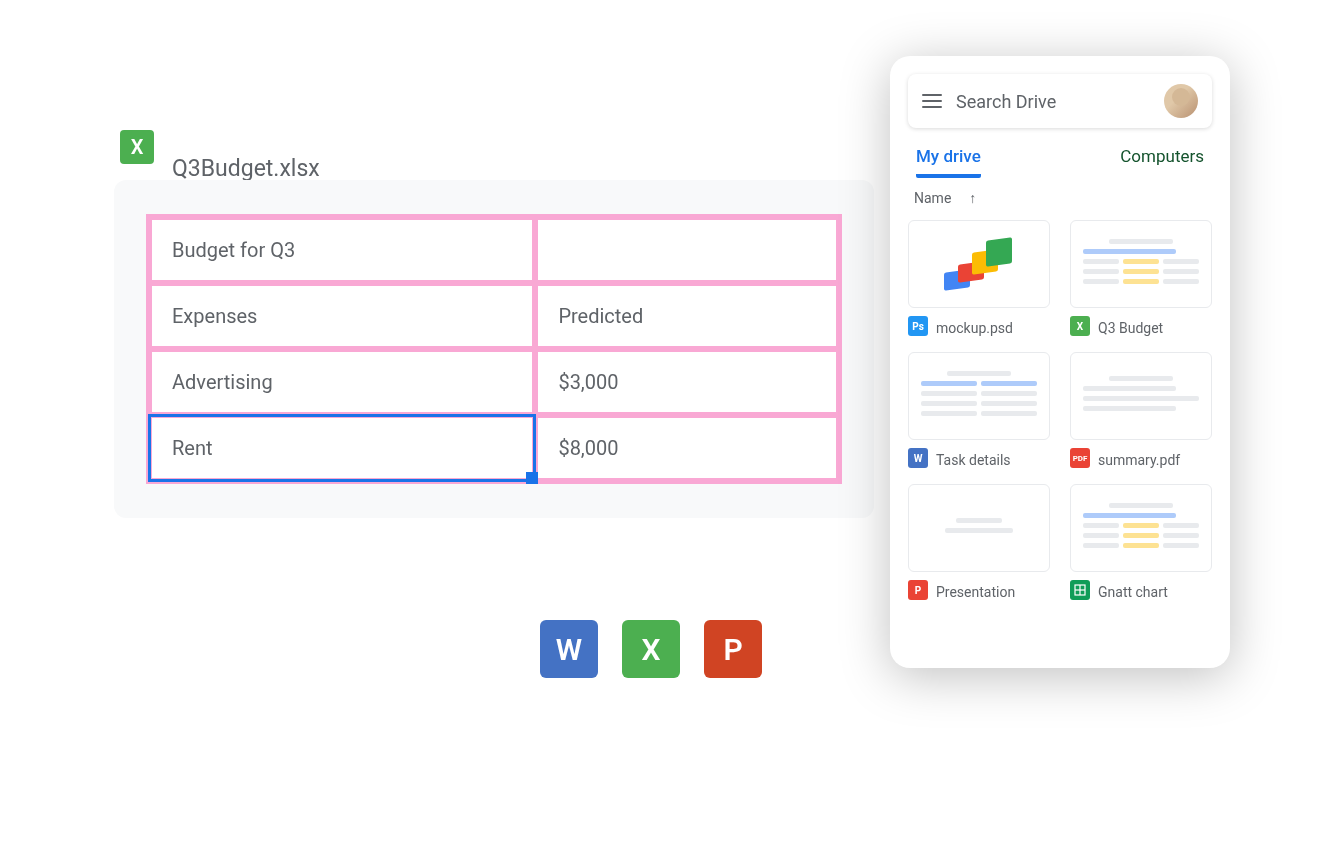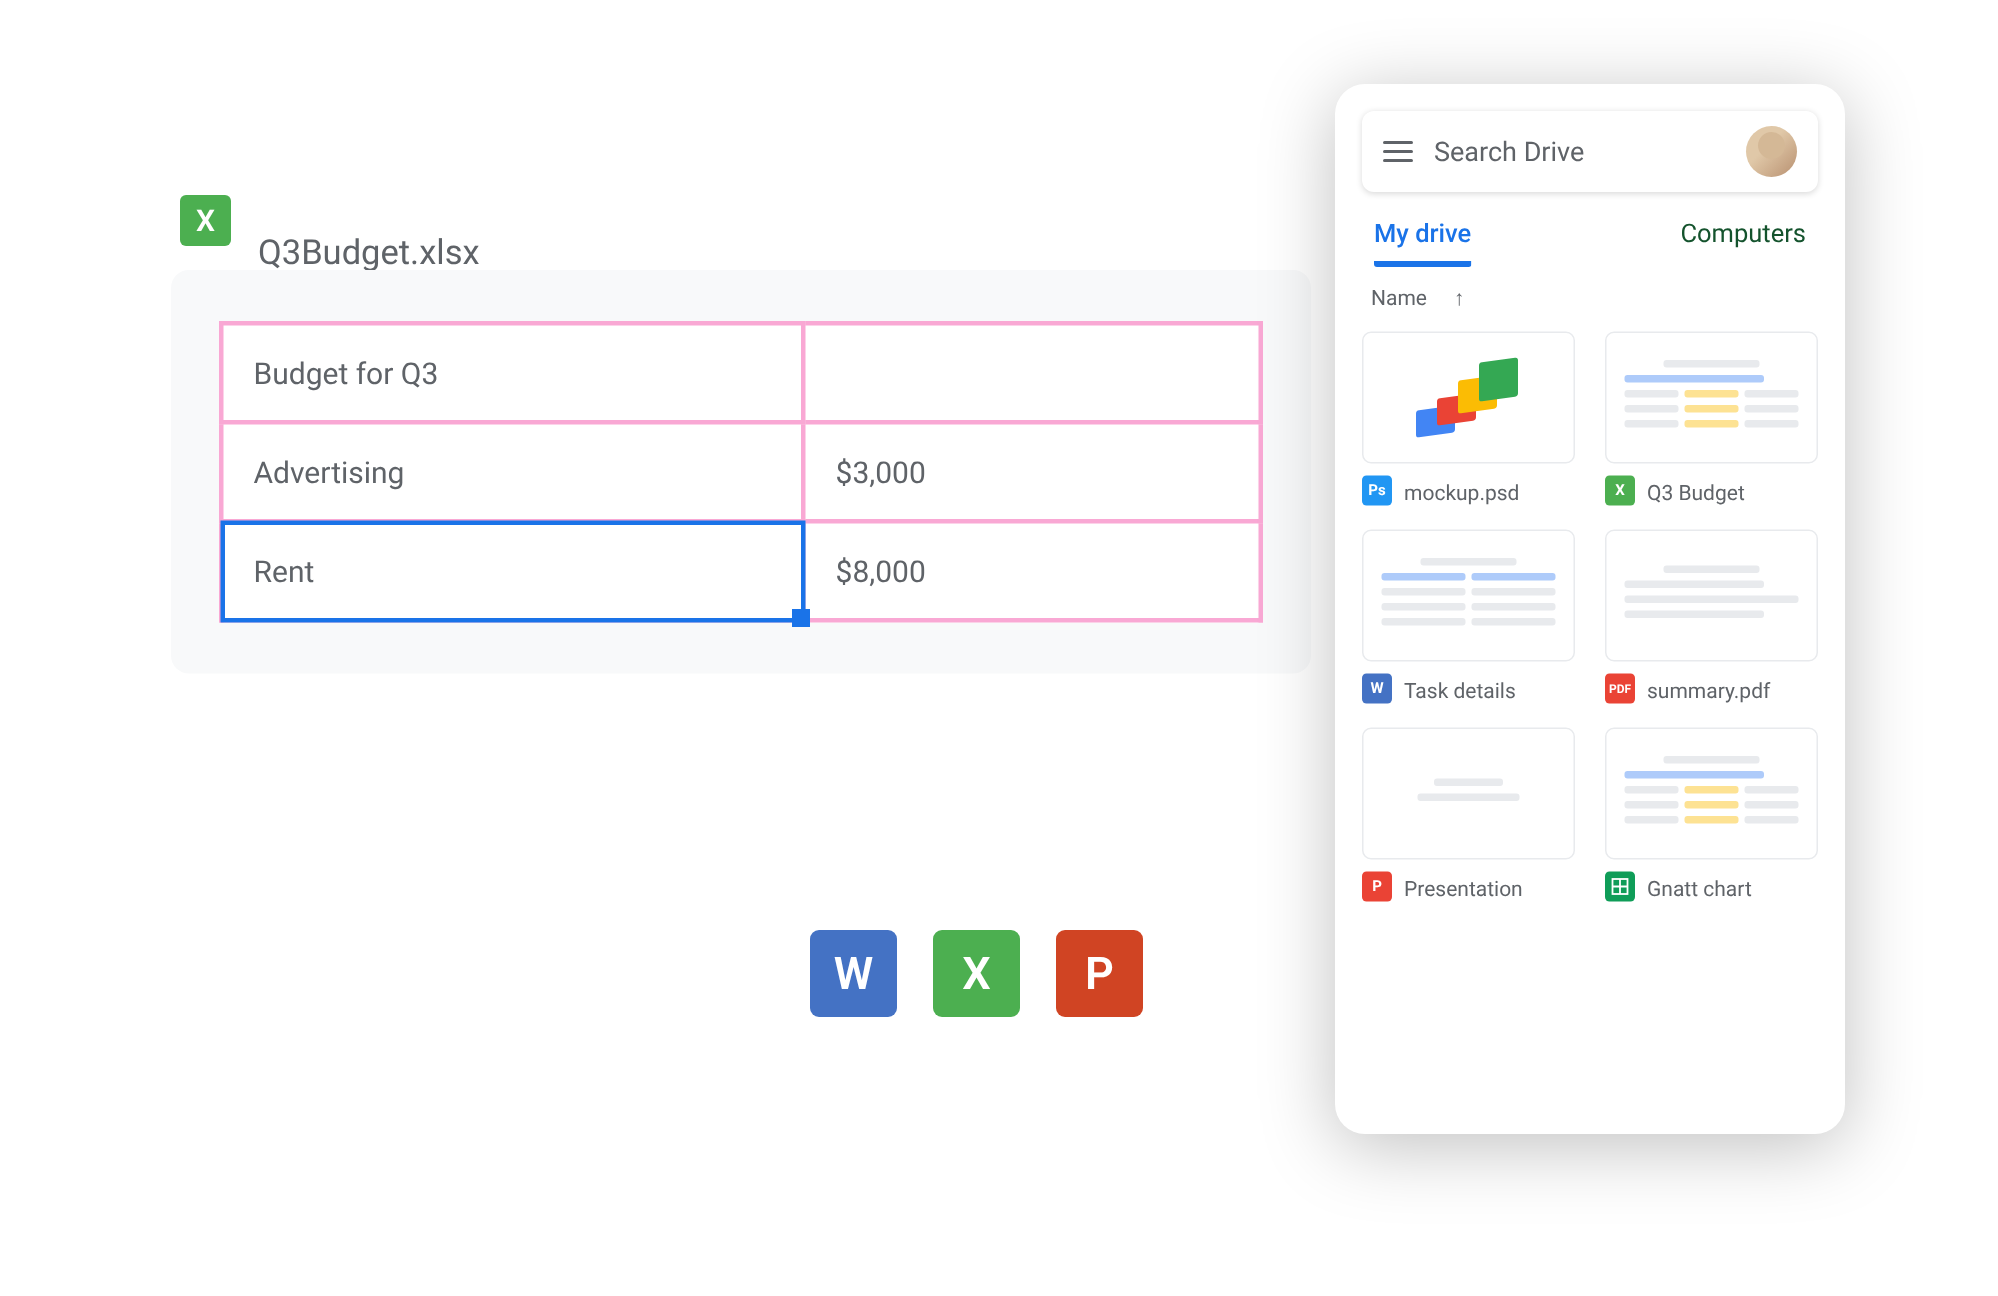--- a/index.html
+++ b/index.html
@@ -47,21 +47,21 @@
       background: #f8f9fa;
       border-radius: 12px;
       padding: 34px 32px 34px 32px;
     }
     .sheet-table {
       background: #fff;
       border-collapse: collapse;
       width: 100%;
     }
     .sheet-table td {
-      border: 3px solid #f9a8d4;
+      border: 6px solid #f9a8d4;
       padding: 18px 20px;
       font-size: 20px;
       color: #5f6368;
       height: 66px;
     }
     .sheet-table td:first-child {
       width: 56%;
     }
     .cell-selected-yellow {
       position: relative;
@@ -116,21 +116,21 @@
     .app-icon.word { background: #4472C4; }
     .app-icon.excel { background: #4CAF50; }
     .app-icon.ppt { background: #D04423; }
     
     
     .drive-mobile {
       position: absolute;
       top: 56px;
       left: 890px;
       width: 340px;
-      height: 700px;
+      height: 612px;
       background: #fff;
       border-radius: 20px;
       box-shadow: 0 8px 50px rgba(0,0,0,0.25);
       padding: 18px;
     }
     .search-bar {
       display: flex;
       align-items: center;
       gap: 14px;
       background: #fff;
@@ -297,20 +297,24 @@
   <div class="file-icon-x">X</div>
   <div class="file-name">Q3Budget.xlsx</div>
 </div>
 
 <div class="spreadsheet">
   <table class="sheet-table">
     <tbody>
         <tr>
       <td>Budget for Q3</td>
       <td></td>
+    </tr>
+    <tr>
+      <td>Expenses</td>
+      <td>Predicted</td>
     </tr>
     <tr>
       <td>Advertising</td>
       <td>$3,000</td>
     </tr>
     <tr>
       <td class="cell-selected-blue">Rent</td>
       <td>$8,000</td>
     </tr>
   </tbody>

